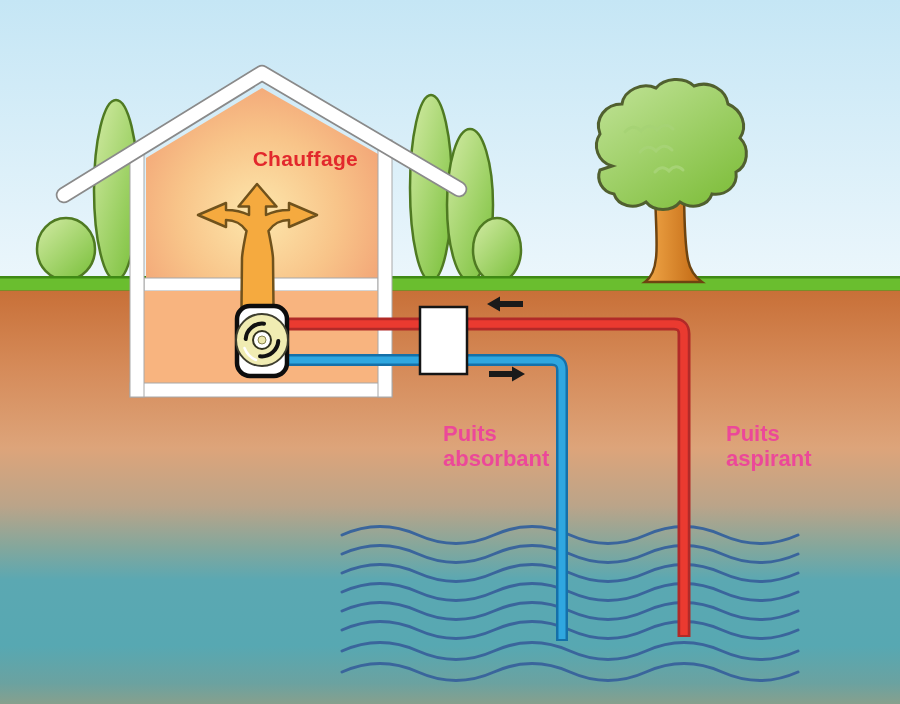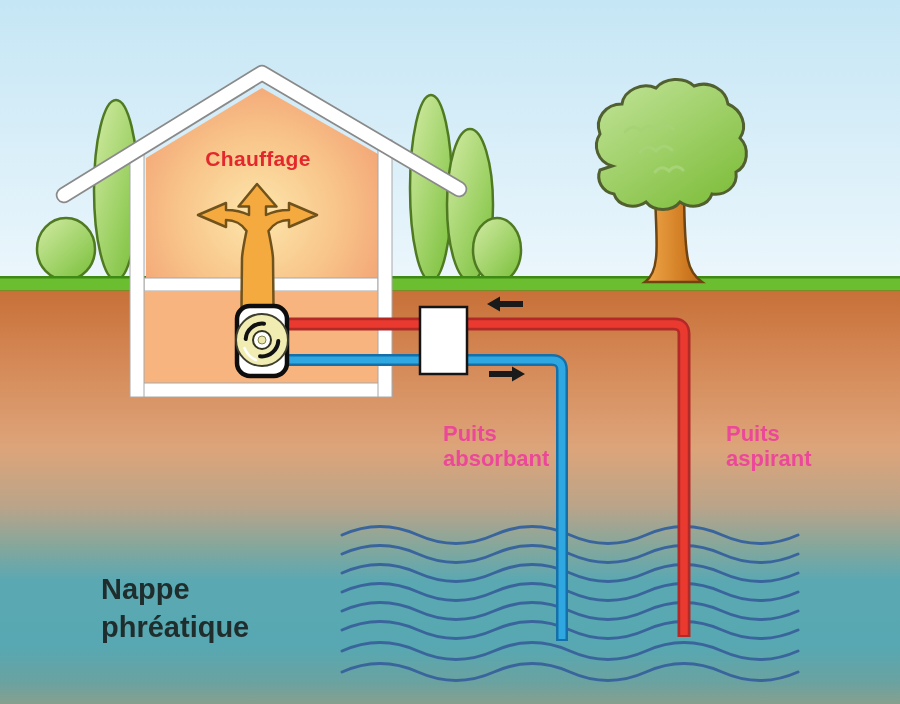--- a/index.html
+++ b/index.html
@@ -2,21 +2,21 @@
 <html><head>
 <meta charset="utf-8">
 <style>
   html,body{margin:0;padding:0;background:#ffffff;}
   #stage{
     position:relative;width:900px;height:704px;overflow:hidden;
     font-family:"Liberation Sans", sans-serif;
   }
   #stage svg{position:absolute;left:0;top:0;}
   .lbl{position:absolute;font-weight:bold;white-space:pre-line;}
-  .lbl-heating{left:158px;top:147px;width:200px;text-align:center;font-size:21px;color:#e2282c;letter-spacing:.3px;}
+  .lbl-heating{left:158px;top:147px;width:200px;text-align:right;font-size:21px;color:#e2282c;letter-spacing:.3px;}
   .lbl-well{font-size:22px;line-height:25px;color:#ec4899;}
   .lbl-absorbing{left:443px;top:421px;}
   .lbl-suction{left:726px;top:421px;}
   .lbl-watertable{left:101px;top:570px;font-size:29px;line-height:38px;color:#1f2d2d;}
 </style>
 </head>
 <body>
 
 <div id="stage">
   <svg width="900" height="704" viewBox="0 0 900 704">
@@ -134,15 +134,13 @@
         <circle cx="262" cy="340" r="4" fill="#ede8ac" stroke="#8a8550" stroke-width="1"></circle>
       </g>
     </g>
   </svg>
 
   <div class="lbl lbl-heating">Chauffage</div>
   <div class="lbl lbl-well lbl-absorbing">Puits
 absorbant</div>
   <div class="lbl lbl-well lbl-suction">Puits
 aspirant</div>
-  <div class="lbl lbl-watertable">Nappe
-phréatique</div>
 </div>
 
 </body></html>

